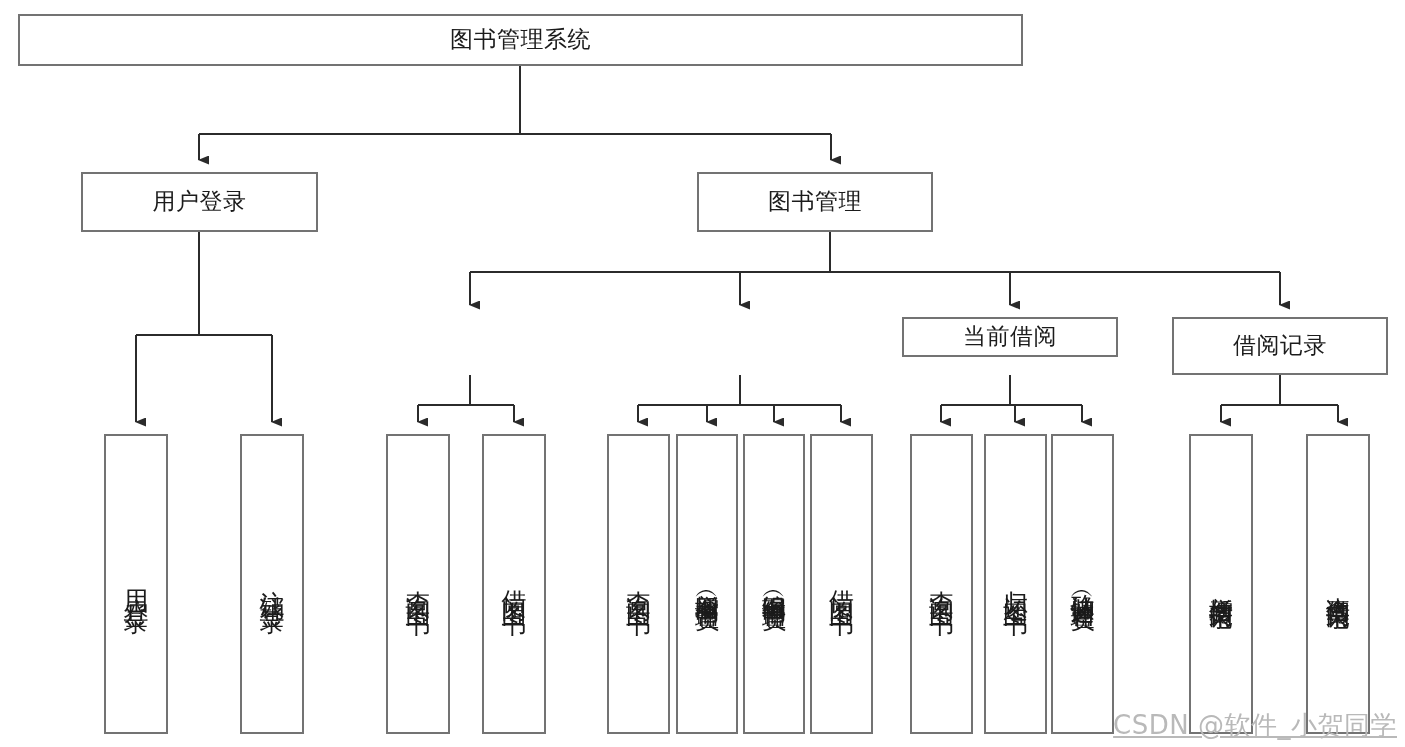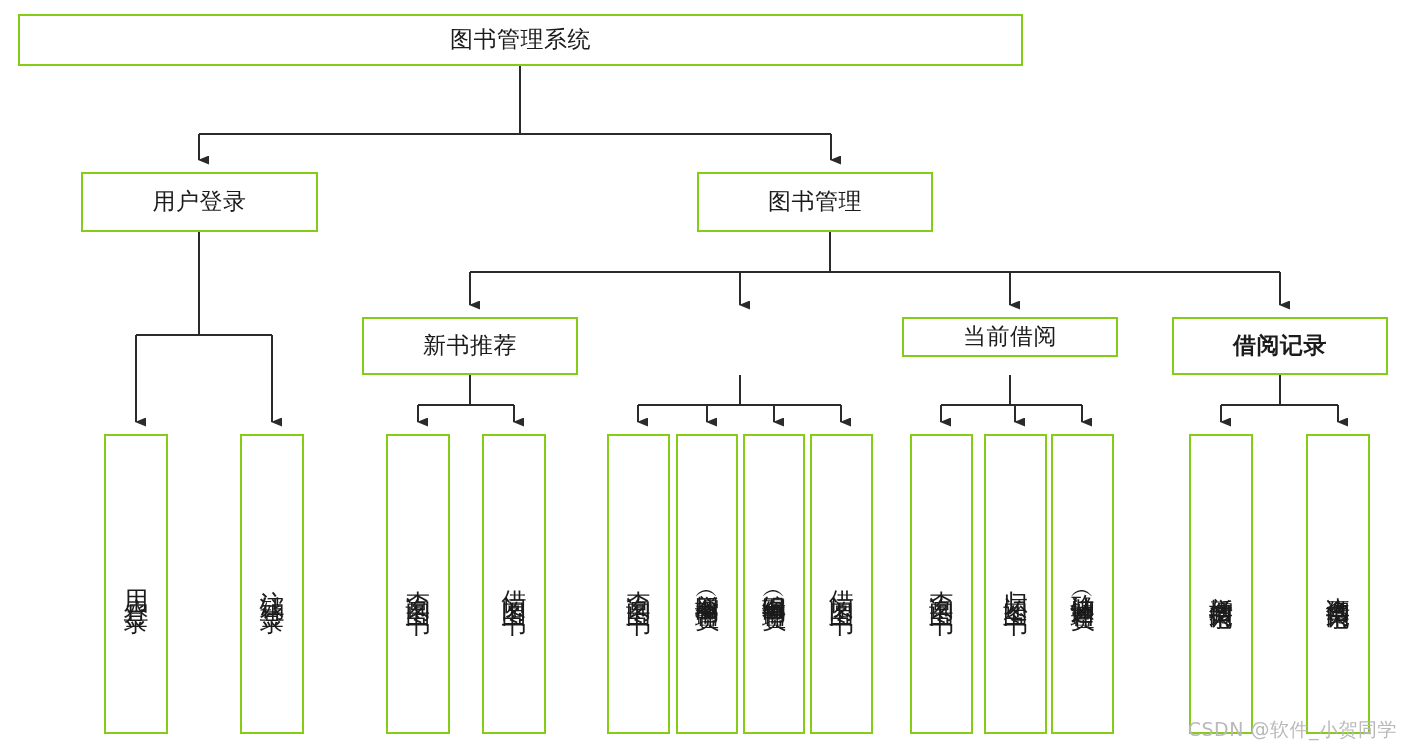--- a/index.html
+++ b/index.html
@@ -23,21 +23,21 @@
     position: absolute;
     left: 0;
     top: 0;
     width: 1405px;
     height: 747px;
   }
   .node-box {
     position: absolute;
     box-sizing: border-box;
     background: #ffffff;
-    border: 2px solid #84cc16;
+    border: 2px solid #737373;
     display: flex;
     align-items: center;
     justify-content: center;
     overflow: hidden;
   }
   .node-label {
     color: #1b1b1b;
     text-align: center;
     line-height: 1.18;
     white-space: nowrap;
@@ -60,25 +60,26 @@
     white-space: nowrap;
   }
   .node-v.tight .node-label {
     letter-spacing: 2px;
     font-size: 24px;
   }
   .watermark {
     position: absolute;
     right: 8px;
     bottom: 4px;
-    font-size: 19px;
+    font-size: 26px;
     color: #b9b9b9;
     letter-spacing: 0.5px;
     white-space: nowrap;
     pointer-events: none;
+    text-decoration: underline;
   }
 </style>
 </head>
 <body>
 
 <div id="diagram-root">
 
   <svg id="edges-layer" viewBox="0 0 1405 747" width="1405" height="747" xmlns="http://www.w3.org/2000/svg">
     <defs>
       <marker id="arrowhead" markerWidth="9" markerHeight="11" refX="4.5" refY="10" orient="auto" markerUnits="userSpaceOnUse">
@@ -133,27 +134,24 @@
     <span class="node-label">图书管理系统</span>
   </div>
 
   <div class="node-box node-h" style="left: 81px; top: 172px; width: 237px; height: 60px;">
     <span class="node-label">用户登录</span>
   </div>
   <div class="node-box node-h" style="left: 697px; top: 172px; width: 236px; height: 60px;">
     <span class="node-label">图书管理</span>
   </div>
 
-  <div class="node-box node-h" style="left: 362px; top: 317px; width: 216px; height: 58px;">
-    <span class="node-label">新书推荐</span>
-  </div>
   <div class="node-box node-h" style="left: 902px; top: 317px; width: 216px; height: 40px;">
     <span class="node-label">当前借阅</span>
   </div>
-  <div class="node-box node-h" style="left: 1172px; top: 317px; width: 216px; height: 58px; font-weight: bold;">
+  <div class="node-box node-h" style="left: 1172px; top: 317px; width: 216px; height: 58px;">
     <span class="node-label">借阅记录</span>
   </div>
 
   <div class="node-box node-v" style="left: 104px; top: 434px; width: 64px; height: 300px;">
     <span class="node-label">用户登录</span>
   </div>
   <div class="node-box node-v" style="left: 240px; top: 434px; width: 64px; height: 300px;">
     <span class="node-label">注销登录</span>
   </div>
   <div class="node-box node-v" style="left: 386px; top: 434px; width: 64px; height: 300px;">

